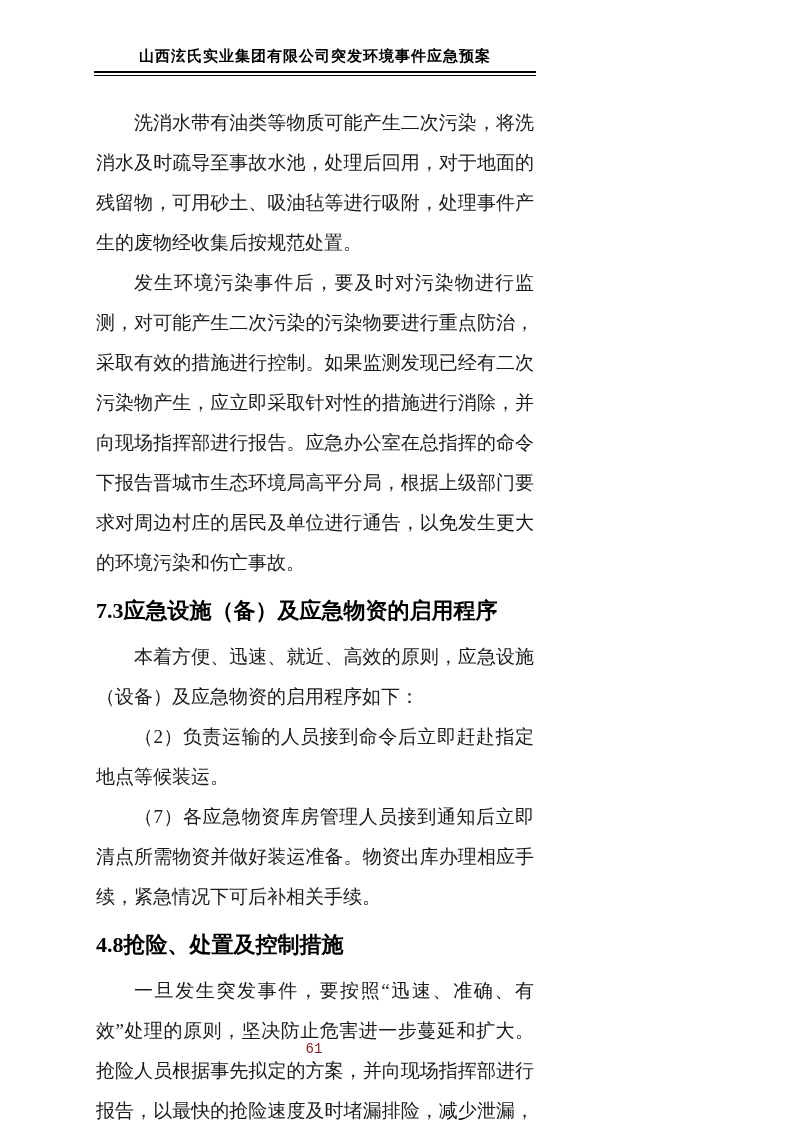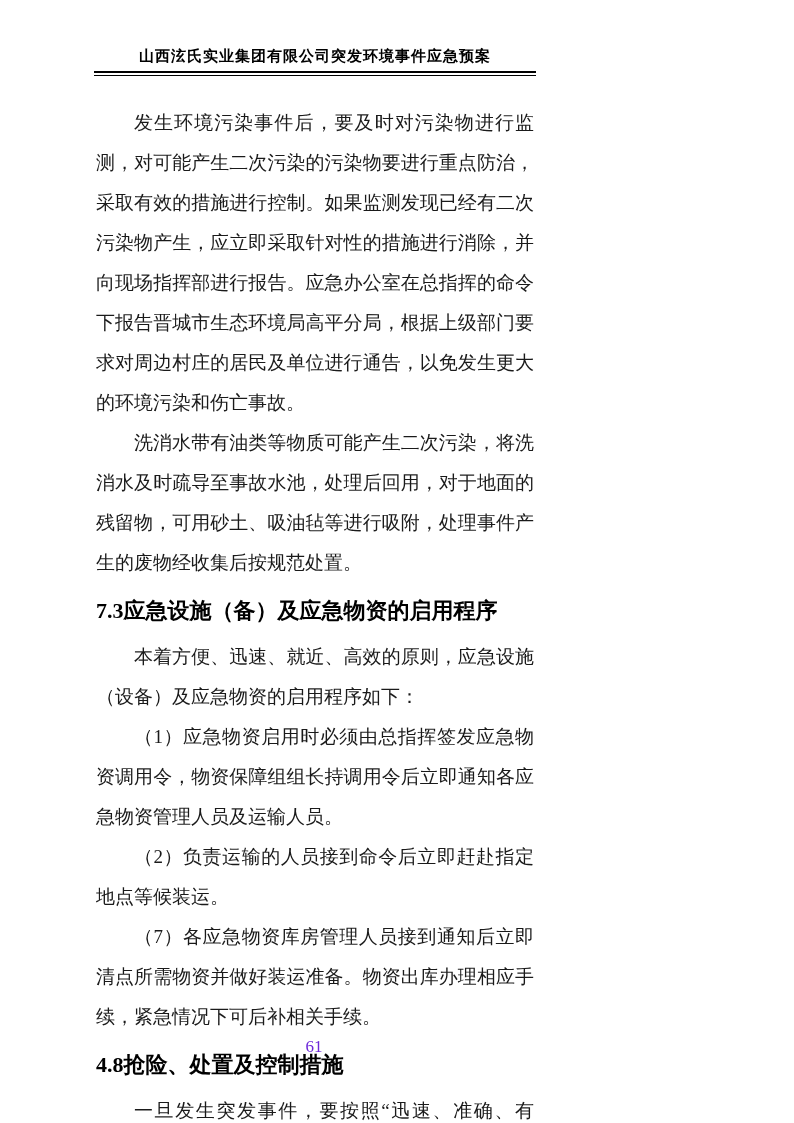--- a/index.html
+++ b/index.html
@@ -63,47 +63,46 @@
     font-family: "Liberation Serif", serif;
   }
   .page-footer {
     position: absolute;
     bottom: 66px;
     left: 0;
     right: 0;
     text-align: center;
   }
   .page-number {
-    font-size: 17px;
-    color: #6d28d9;
-    font-family: Liberation Serif, serif;
+    font-size: 14px;
+    color: #7f1d1d;
+    font-family: Liberation Mono, monospace;
   }
 </style>
 </head>
 <body>
 
 <div class="page">
 
   <div class="page-header">
     <div class="header-title">山西泫氏实业集团有限公司突发环境事件应急预案</div>
     <div class="header-rule"></div>
   </div>
 
   <div class="doc-body">
+    <p class="para">洗消水带有油类等物质可能产生二次污染，将洗消水及时疏导至事故水池，处理后回用，对于地面的残留物，可用砂土、吸油毡等进行吸附，处理事件产生的废物经收集后按规范处置。</p>
+
     <p class="para">发生环境污染事件后，要及时对污染物进行监测，对可能产生二次污染的污染物要进行重点防治，采取有效的措施进行控制。如果监测发现已经有二次污染物产生，应立即采取针对性的措施进行消除，并向现场指挥部进行报告。应急办公室在总指挥的命令下报告晋城市生态环境局高平分局，根据上级部门要求对周边村庄的居民及单位进行通告，以免发生更大的环境污染和伤亡事故。</p>
-
-    <p class="para">洗消水带有油类等物质可能产生二次污染，将洗消水及时疏导至事故水池，处理后回用，对于地面的残留物，可用砂土、吸油毡等进行吸附，处理事件产生的废物经收集后按规范处置。</p>
 
     <h2 class="section-heading">
       <span class="sec-num">7.3</span><span>应急设施（备）及应急物资的启用程序</span>
     </h2>
 
     <p class="para">本着方便、迅速、就近、高效的原则，应急设施（设备）及应急物资的启用程序如下：</p>
 
-    <p class="para">（1）应急物资启用时必须由总指挥签发应急物资调用令，物资保障组组长持调用令后立即通知各应急物资管理人员及运输人员。</p>
 
     <p class="para">（2）负责运输的人员接到命令后立即赶赴指定地点等候装运。</p>
 
     <p class="para">（7）各应急物资库房管理人员接到通知后立即清点所需物资并做好装运准备。物资出库办理相应手续，紧急情况下可后补相关手续。</p>
 
     <h2 class="section-heading">
       <span class="sec-num">4.8</span><span>抢险、处置及控制措施</span>
     </h2>
 
     <p class="para">一旦发生突发事件，要按照“迅速、准确、有效”处理的原则，坚决防止危害进一步蔓延和扩大。抢险人员根据事先拟定的方案，并向现场指挥部进行报告，以最快的抢险速度及时堵漏排险，减少泄漏，消除危险源。在应急指挥部统一指挥下，迅速对事件应急救援无关的人员进行紧急疏散、进行现场清理（消毒、洗消、清运），最大程度地消除危害。应急办</p>

